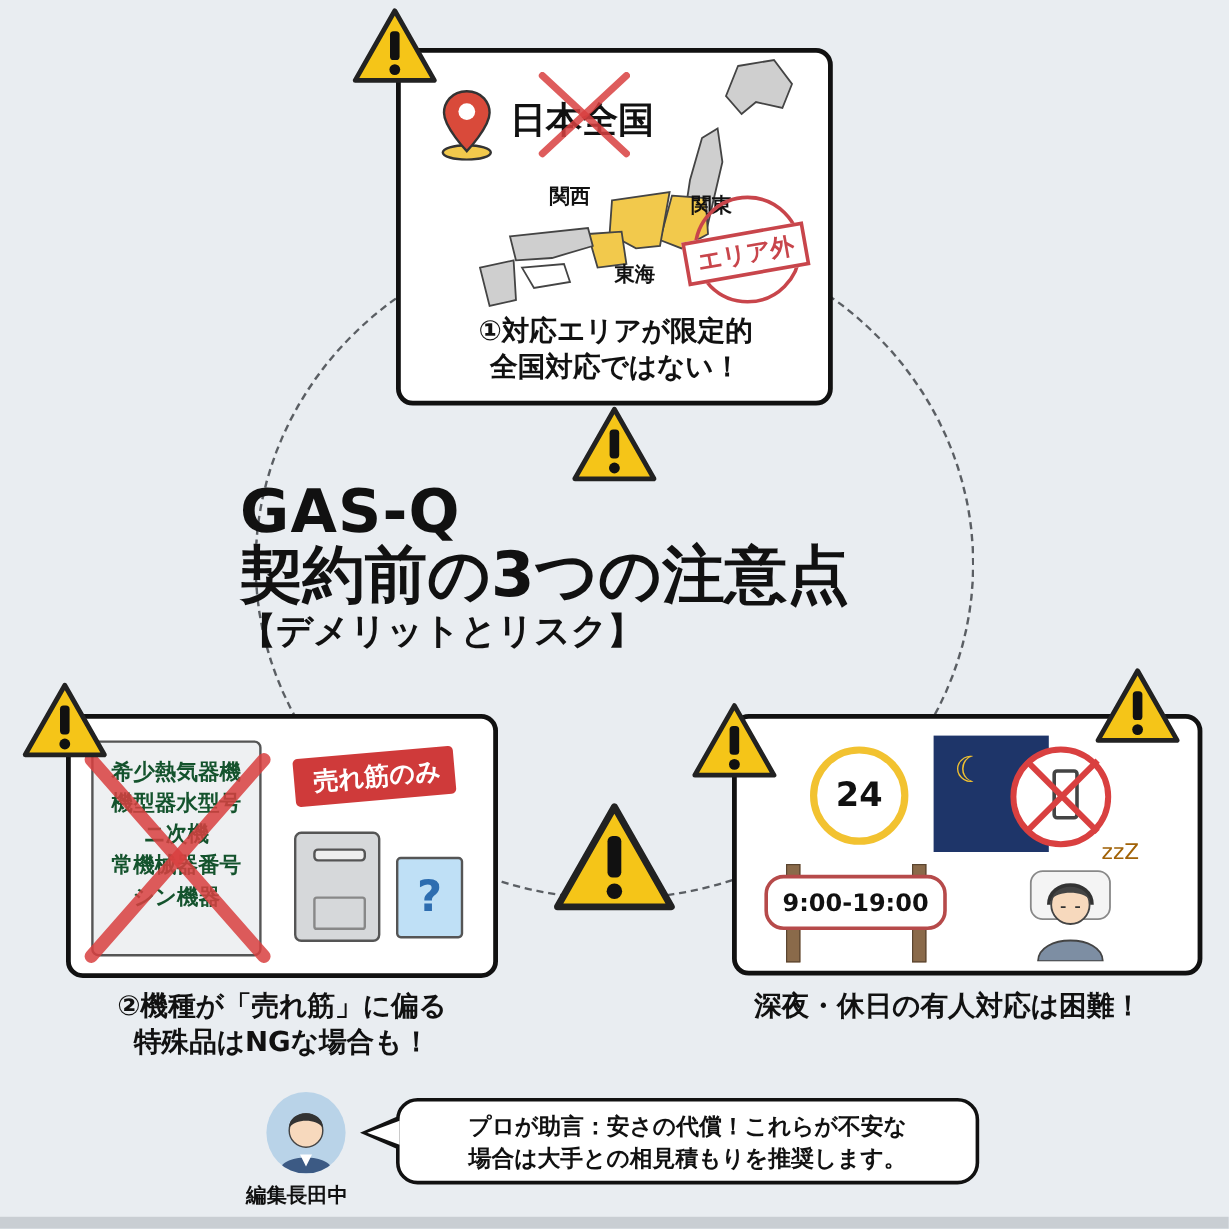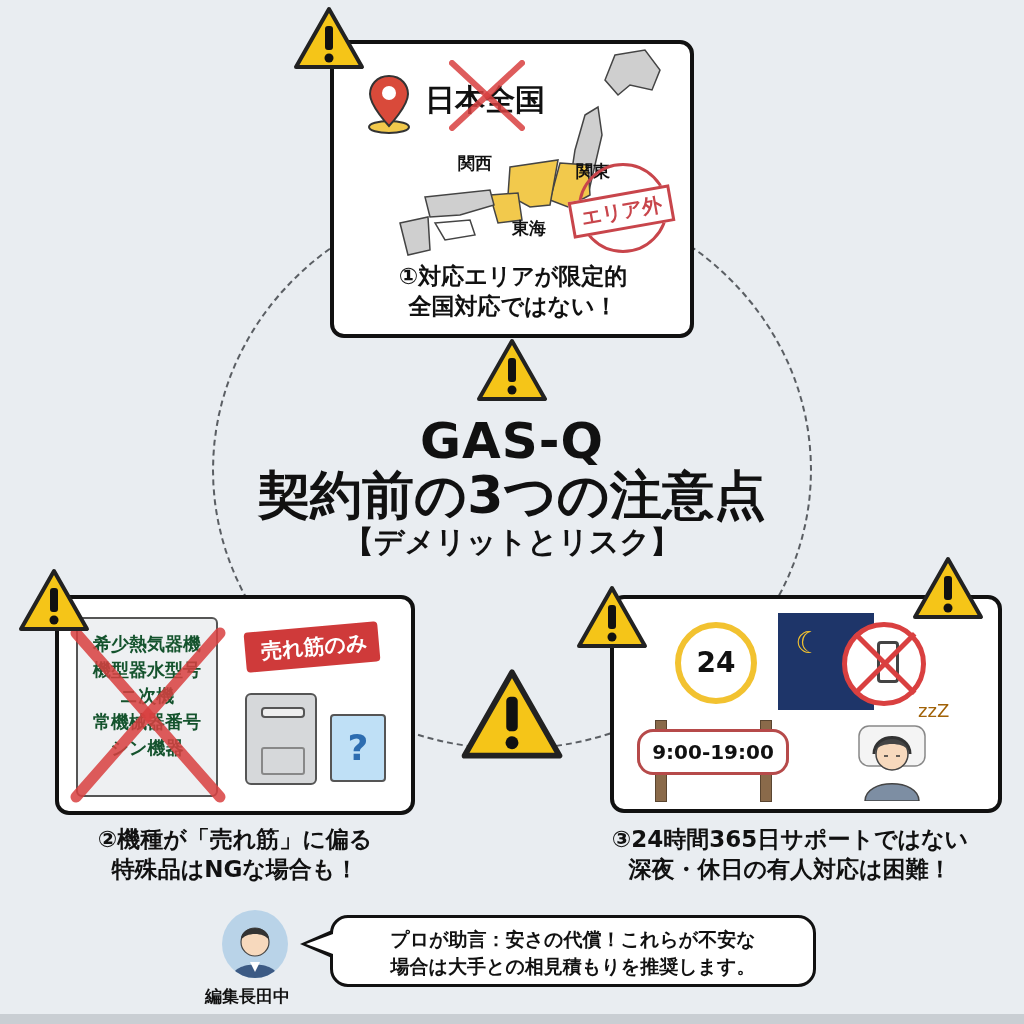--- a/index.html
+++ b/index.html
@@ -6,21 +6,21 @@
   body {
     width:1024px; height:1024px; position:relative; overflow:hidden;
     background:#e9edf1;
     font-family:"DejaVu Sans", "Liberation Sans", sans-serif;
     color:#111;
   }
   .bottom-strip { position:absolute; left:0; right:0; bottom:0; height:10px; background:#c9ced3; }
   .ring { position:absolute; left:212px; top:190px; width:600px; height:560px; border:2.5px dashed #5a5e63; border-radius:50%; box-sizing:border-box; }
   .panel { position:absolute; background:#fff; border:4px solid #111; border-radius:14px; box-sizing:border-box; }
   .warn { position:absolute; }
-  .center-title { position:absolute; left:200px; top:415px; width:624px; text-align:center; font-weight:bold; line-height:1.05; }
+  .center-title { position:absolute; left:200px; top:400px; width:624px; text-align:left; font-weight:bold; line-height:1.05; }
   .center-title .t1 { font-size:50px; letter-spacing:1px; }
   .center-title .t2 { font-size:52px; }
   .center-title .t3 { font-size:30px; margin-top:4px; }
   .cap { position:absolute; text-align:center; font-weight:bold; line-height:1.3; }
   .map-title { position:absolute; font-size:30px; font-weight:bold; }
   .region { position:absolute; font-size:17px; font-weight:bold; }
   .stamp { position:absolute; left:578px; top:163px; width:90px; height:90px; border:3px solid #c8454b; border-radius:50%; box-sizing:border-box; }
   .stamp-label { position:absolute; left:570px; top:193px; padding:2px 8px; border:3px solid #c8454b; color:#c8454b; font-weight:bold; font-size:20px; background:#fff; transform:rotate(-10deg); }
   .spec-sheet { position:absolute; left:76px; top:617px; width:142px; height:180px; background:#eef0f2; border:2px solid #555; border-radius:6px; box-sizing:border-box; padding-top:12px; font-size:18px; font-weight:bold; text-align:center; line-height:1.45; color:#14532d; }
   .tag { position:absolute; left:245px; top:627px; background:#cf3a3a; color:#fff; font-weight:bold; font-size:21px; padding:6px 12px 6px 16px; border-radius:4px; transform:rotate(-5deg); }
@@ -125,21 +125,20 @@
   <rect x="2" y="10" width="66" height="40" rx="10" fill="#f4f4f4" stroke="#888" stroke-width="1.5"></rect>
   <path d="M8 85 C8 62 62 62 62 85 Z" fill="#7d8ea3" stroke="#444" stroke-width="1.5"></path>
   <circle cx="35" cy="38" r="16" fill="#f7d9bd" stroke="#444" stroke-width="1.5"></circle>
   <path d="M19 34 C19 18 51 18 51 34 C46 26 24 26 19 34 Z" fill="#444"></path>
   <path d="M17 38 C17 16 53 16 53 38" fill="none" stroke="#333" stroke-width="3"></path>
   <path d="M27 40 L31 40 M39 40 L43 40" stroke="#333" stroke-width="1.5"></path>
 </svg>
 <div class="zzz">zzZ</div>
 
 <div class="cap" style="left:565px;top:825px;width:450px;font-size:23px;">
-  <div>③24時間365日サポートではない</div>
   <div>深夜・休日の有人対応は困難！</div>
 </div>
 
 <div class="center-title">
   <div class="t1">GAS-Q</div>
   <div class="t2">契約前の3つの注意点</div>
   <div class="t3">【デメリットとリスク】</div>
 </div>
 
 <svg class="warn" style="left:293px;top:6px;" width="72" height="64" viewBox="0 0 72 64">

